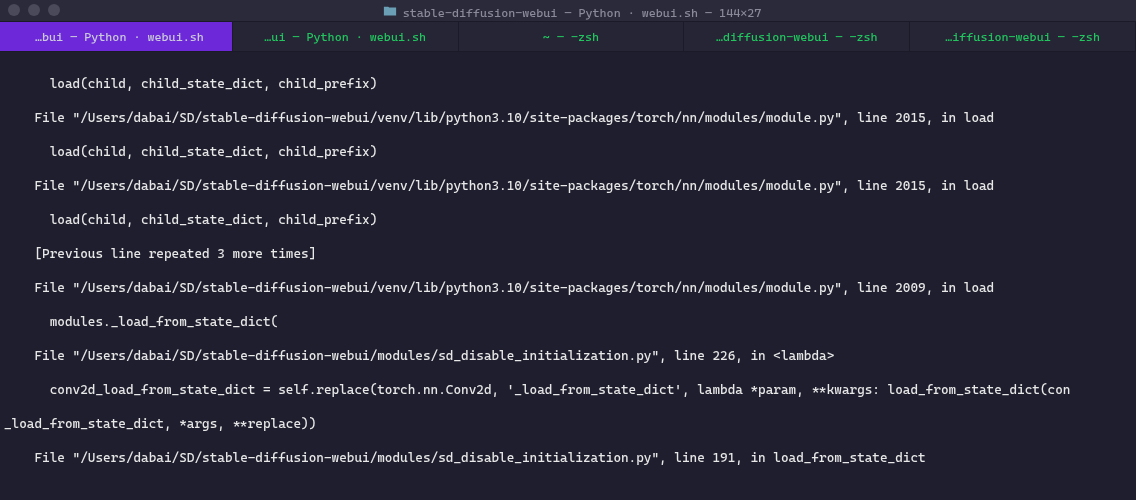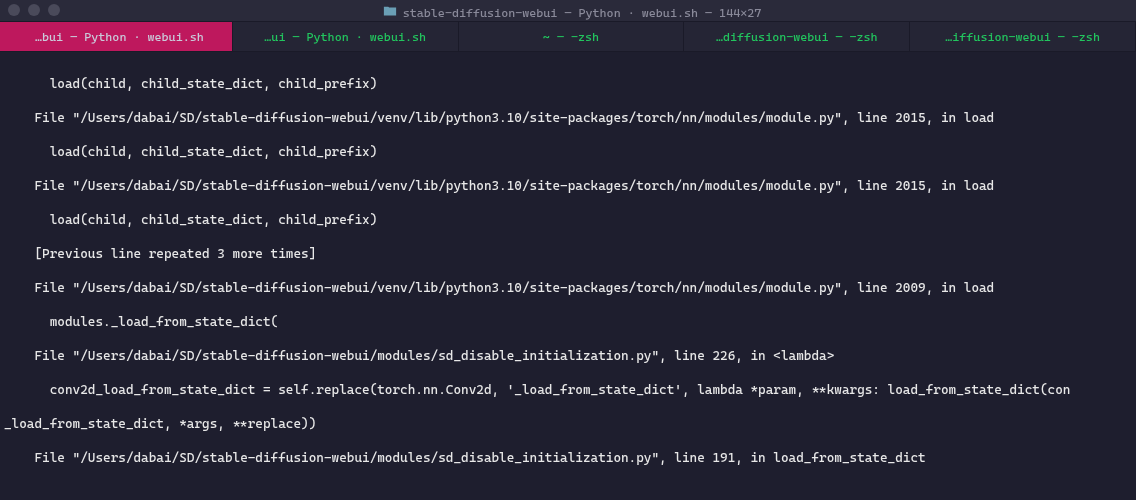--- a/index.html
+++ b/index.html
@@ -59,21 +59,21 @@
       flex: 1;
       display: flex;
       align-items: center;
       justify-content: center;
       color: #22c55e;
       font-size: 12px;
       border-right: 1px solid #1a1a28;
       cursor: pointer;
     }
     .tab.active {
-      background: #be185d;
+      background: #6d28d9;
       color: #cacada;
       padding-left: 7px;
     }
     .terminal {
       padding: 6px 4px;
       line-height: 17px;
       font-size: 13px;
       white-space: pre;
       color: #e8e8e8;
       overflow: hidden;

